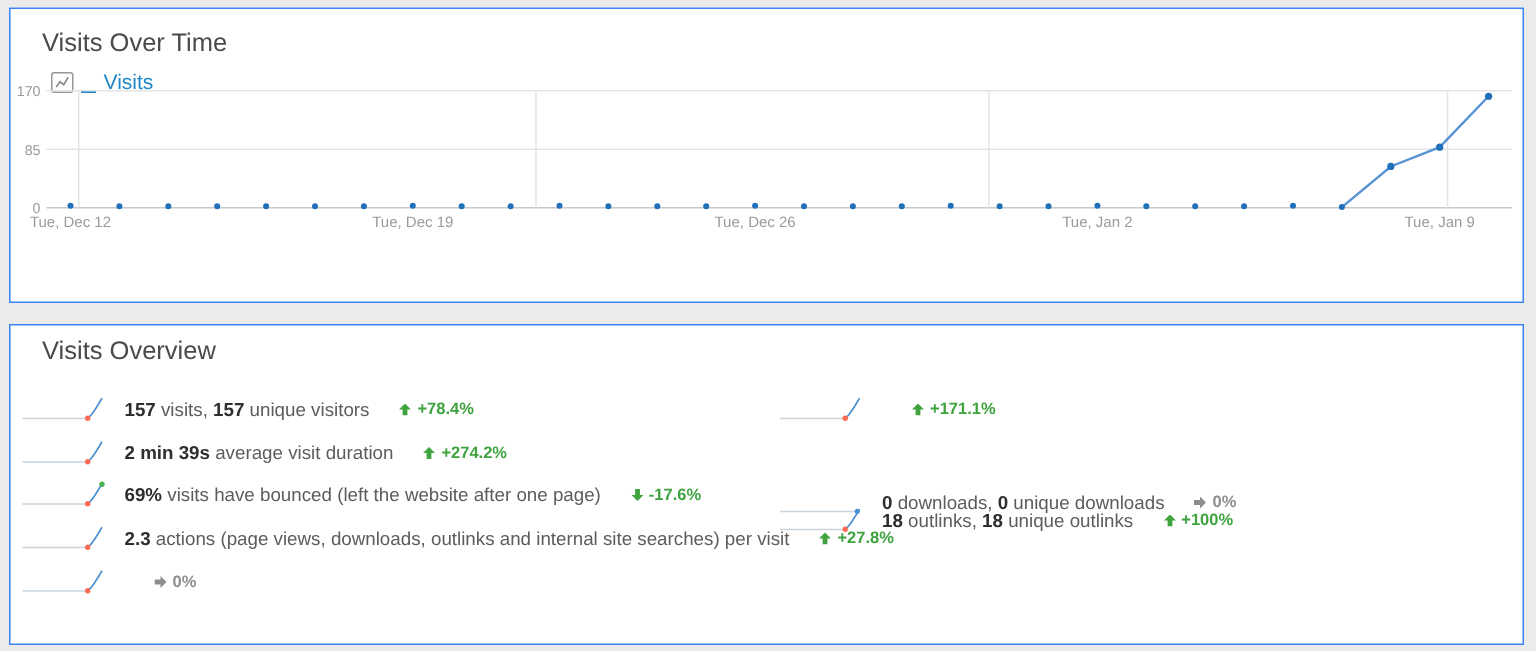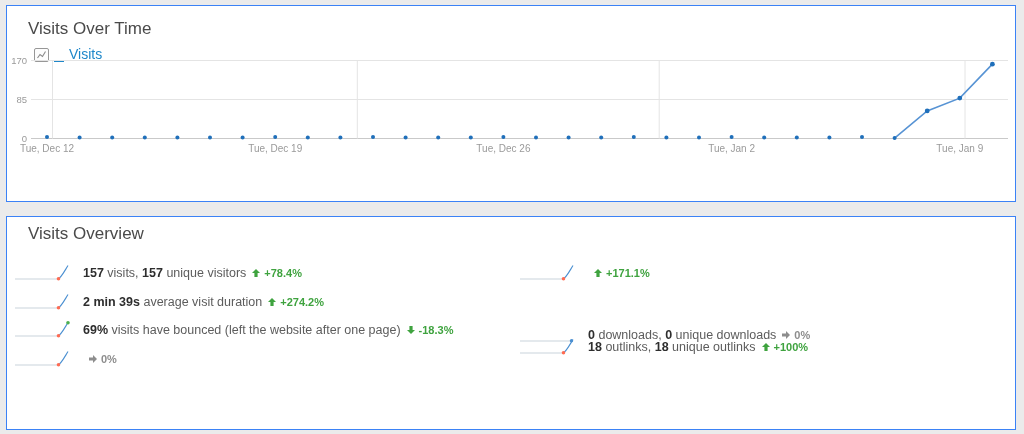--- a/index.html
+++ b/index.html
@@ -49,21 +49,21 @@
   .col-left .stat-row:nth-child(2){top:75px;}
   .col-left .stat-row:nth-child(3){top:103px;}
   .col-left .stat-row:nth-child(4){top:132px;}
   .col-left .stat-row:nth-child(5){top:161px;}
   .col-right .stat-row:nth-child(1){top:46px;}
   .col-right .stat-row:nth-child(2){top:108px;}
   .col-right .stat-row:nth-child(3){top:120px;}
   .spark{margin-right:13px;flex:0 0 auto;}
   .stat-text{font-size:12.5px;color:#5c5c5c;}
   .stat-text b{color:#2e2e2e;font-weight:700;}
-  .trend{display:inline-flex;align-items:center;margin-left:6px;}
+  .trend{display:inline-flex;align-items:center;margin-left:20px;}
   .trend-arrow{display:inline-block;margin-right:4px;}
   .trend-arrow.dir-down{transform:rotate(180deg);}
   .trend-arrow.dir-flat{transform:rotate(90deg);}
   .trend-value{font-size:11px;font-weight:700;}
   .trend-value.good{color:#3fa33f;}
   .trend-value.neutral{color:#8d8d8d;}
 </style>
 </head>
 <body>
 
@@ -168,24 +168,38 @@
             <polyline points="1,16 44,16" fill="none" stroke="#c9d4dc" stroke-width="1.1"></polyline>
             <path d="M44,16 C47,15 50,9 54,2.5" fill="none" stroke="#4a8fd1" stroke-width="1.1"></path>
             <circle cx="44.5" cy="15.8" r="1.8" fill="#ff6b52"></circle>
             <circle cx="54" cy="2.8" r="1.8" fill="#4caf50"></circle>
           </svg>
     <span class="stat-text"><b>69%</b> visits have bounced (left the website after one page)</span>
     <span class="trend">
       <svg class="trend-arrow dir-down" width="8" height="8" viewBox="0 0 8 8">
         <path d="M4 0 L8 4 L5.6 4 L5.6 8 L2.4 8 L2.4 4 L0 4 Z" fill="#3fa33f"></path>
       </svg>
-      <span class="trend-value good">-18.3%</span>
-    </span>
-  </div>
-
+      <span class="trend-value good">-17.6%</span>
+    </span>
+  </div>
+
+  <div class="stat-row">
+    <svg class="spark" width="56" height="20" viewBox="0 0 56 20">
+            <polyline points="1,16 44,16" fill="none" stroke="#c9d4dc" stroke-width="1.1"></polyline>
+            <path d="M44,16 C47,15 50,9 54,2.5" fill="none" stroke="#4a8fd1" stroke-width="1.1"></path>
+            <circle cx="44.5" cy="15.8" r="1.8" fill="#ff6b52"></circle>
+          </svg>
+    <span class="stat-text"><b>2.3</b> actions (page views, downloads, outlinks and internal site searches) per visit</span>
+    <span class="trend">
+      <svg class="trend-arrow dir-up" width="8" height="8" viewBox="0 0 8 8">
+        <path d="M4 0 L8 4 L5.6 4 L5.6 8 L2.4 8 L2.4 4 L0 4 Z" fill="#3fa33f"></path>
+      </svg>
+      <span class="trend-value good">+27.8%</span>
+    </span>
+  </div>
 
   <div class="stat-row">
     <svg class="spark" width="56" height="20" viewBox="0 0 56 20">
             <polyline points="1,16 44,16" fill="none" stroke="#c9d4dc" stroke-width="1.1"></polyline>
             <path d="M44,16 C47,15 50,9 54,2.5" fill="none" stroke="#4a8fd1" stroke-width="1.1"></path>
             <circle cx="44.5" cy="15.8" r="1.8" fill="#ff6b52"></circle>
           </svg>
     <span class="trend">
       <svg class="trend-arrow dir-flat" width="8" height="8" viewBox="0 0 8 8">
         <path d="M4 0 L8 4 L5.6 4 L5.6 8 L2.4 8 L2.4 4 L0 4 Z" fill="#8d8d8d"></path>

